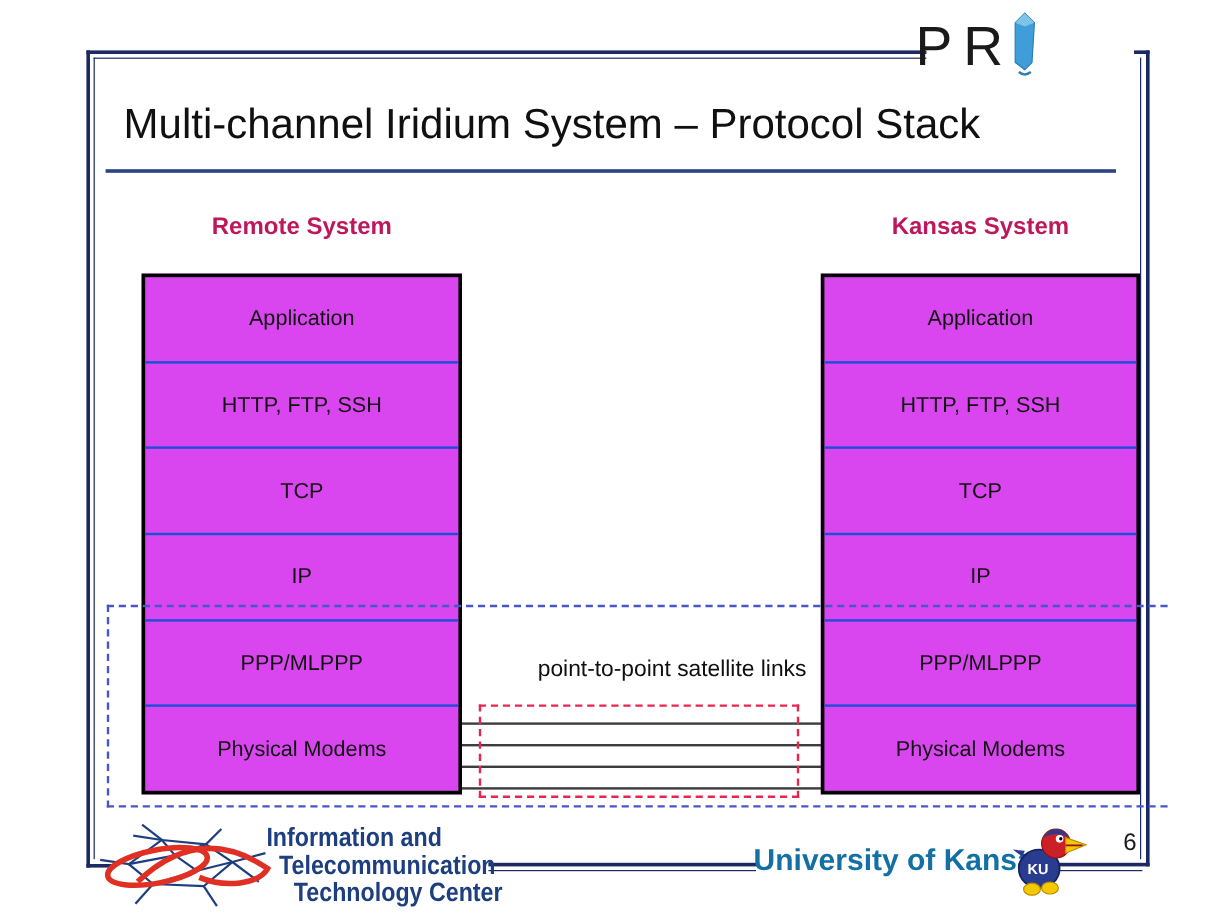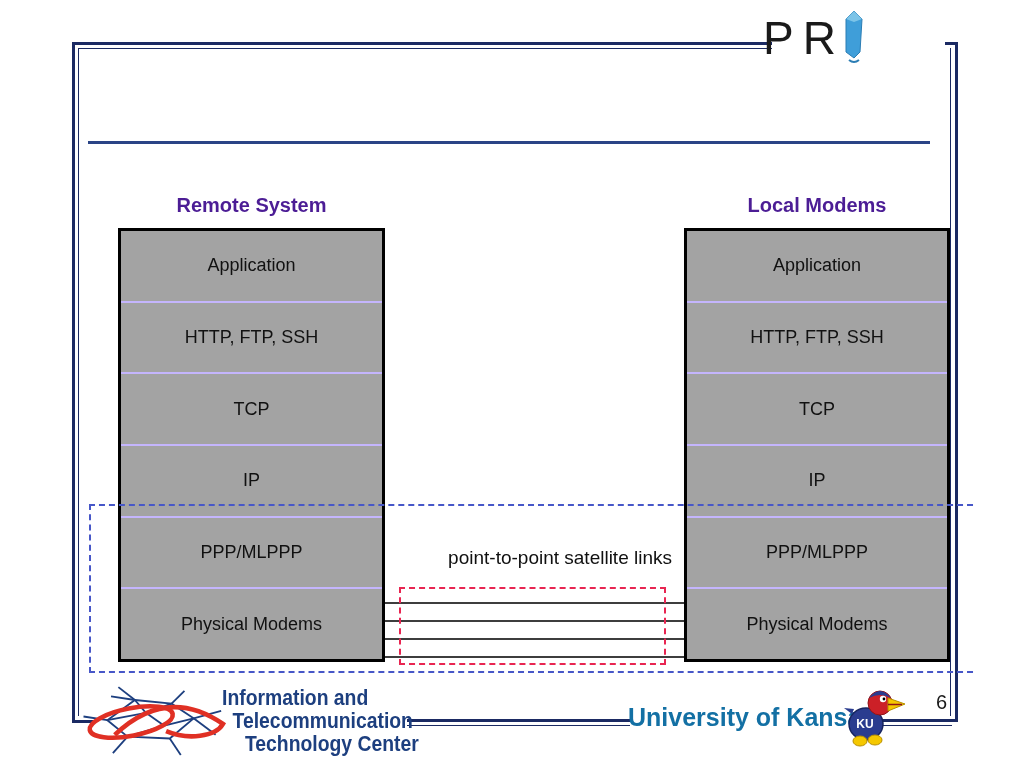--- a/index.html
+++ b/index.html
@@ -32,34 +32,33 @@
   
   .prism{
     position:absolute;left:763px;top:8px;height:60px;
     display:flex;align-items:center;color:#1a1a1a;
     font-size:46px;letter-spacing:9px;font-weight:500;
   }
   .prism svg{margin:0 2px 0 -4px;}
 
   
   .stack{
-    position:absolute;top:228px;height:434px;border:3px solid #000;background:#a3a3a3;
+    position:absolute;top:228px;height:434px;border:3px solid #000;background:#d946ef;
     display:flex;flex-direction:column;box-sizing:border-box;
   }
   .stack-remote{left:118px;width:267px;}
   .stack-local{left:684px;width:266px;}
   .stack-row{
     flex:1;display:flex;align-items:center;justify-content:center;
     font-size:18px;color:#111;
   }
-  .stack-row + .stack-row{border-top:2px solid #c4b5fd;}
+  .stack-row + .stack-row{border-top:2px solid #1d4ed8;}
   .stack-header{
-    position:absolute;top:178px;height:26px;font-size:20px;font-weight:bold;color:#4c1d95;
+    position:absolute;top:178px;height:26px;font-size:20px;font-weight:bold;color:#be185d;
     text-align:center;
-    margin-top:16px;
   }
   .hdr-remote{left:118px;width:267px;}
   .hdr-local{left:684px;width:266px;}
 
   
   .blue-dash-box{
     position:absolute;left:89px;top:504px;width:894px;height:169px;
     border:2px dashed #4757c8;box-sizing:border-box;
   }
   .red-dash-box{
@@ -110,24 +109,25 @@
 
   <div class="prism">
     <span>PR</span>
     <svg width="24" height="56" viewBox="0 0 24 56">
       <polygon points="13,1 21,9 19,42 13,48 5,42 5,9" fill="#3f9ed9" stroke="#2b7db4" stroke-width="1"></polygon>
       <polygon points="13,1 21,9 13,12 5,9" fill="#7cc4e8"></polygon>
       <path d="M8,50 Q13,54 18,50" fill="none" stroke="#2b7db4" stroke-width="2"></path>
     </svg>
   </div>
 
+  <div class="title">Multi-channel Iridium System – Protocol Stack</div>
   <div class="title-rule"></div>
 
   <div class="stack-header hdr-remote">Remote System</div>
-  <div class="stack-header hdr-local">Local Modems</div>
+  <div class="stack-header hdr-local">Kansas System</div>
 
   <div class="links-wrap">
       <div class="link-line" style="top: 0px;"></div>
       <div class="link-line" style="top: 18px;"></div>
       <div class="link-line" style="top: 36px;"></div>
       <div class="link-line" style="top: 54px;"></div>
     </div>
 
   <div class="stack stack-remote">
       <div class="stack-row">Application</div>

